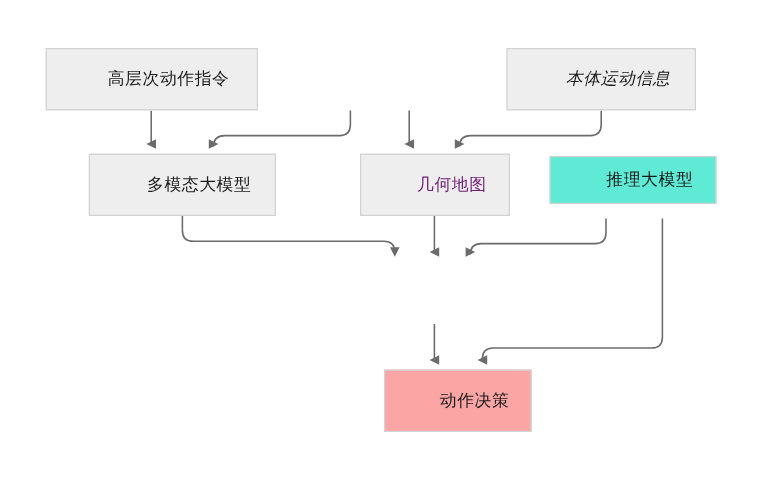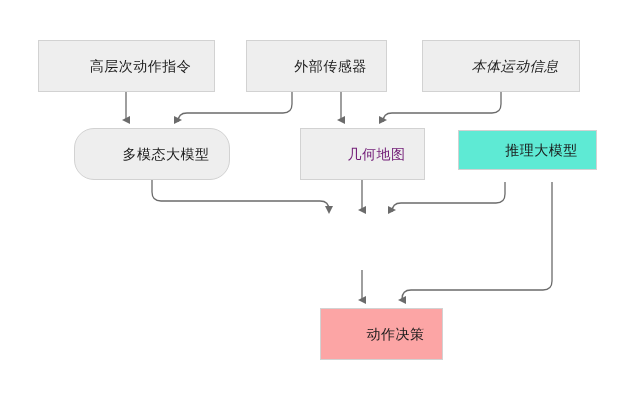--- a/index.html
+++ b/index.html
@@ -66,27 +66,24 @@
         <path d="M362,180 L362,210" fill="none" stroke="#6b6b6b" stroke-width="1.3" marker-end="url(#arrowhead)"></path>
         <path d="M505,182 L505,194 Q505,203 496,203 L401,203 Q392,203 392,212 L392,210" fill="none" stroke="#6b6b6b" stroke-width="1.3" marker-end="url(#arrowhead)"></path>
         <path d="M362,270 L362,300" fill="none" stroke="#6b6b6b" stroke-width="1.3" marker-end="url(#arrowhead)"></path>
         <path d="M552,182 L552,281 Q552,290 543,290 L411,290 Q402,290 402,299 L402,300" fill="none" stroke="#6b6b6b" stroke-width="1.3" marker-end="url(#arrowhead)"></path>
       </g>
   </svg>
 
   <div class="node" style="left: 38px; top: 40px; width: 177px; height: 52px; background: rgb(238, 238, 238); border-color: rgb(210, 210, 210); color: rgb(26, 26, 26);">
     <span class="node-label">高层次动作指令</span>
   </div>
-  <div class="node" style="left: 246px; top: 40px; width: 141px; height: 52px; background: rgb(238, 238, 238); border-color: rgb(210, 210, 210); color: rgb(26, 26, 26);">
-    <span class="node-label">外部传感器</span>
-  </div>
   <div class="node" style="left: 422px; top: 40px; width: 158px; height: 52px; background: rgb(238, 238, 238); border-color: rgb(210, 210, 210); color: rgb(26, 26, 26); font-style: italic;">
     <span class="node-label">本体运动信息</span>
   </div>
-  <div class="node" style="left: 74px; top: 128px; width: 156px; height: 52px; background: rgb(238, 238, 238); border-color: rgb(210, 210, 210); color: rgb(26, 26, 26); border-radius: 20px;">
+  <div class="node" style="left: 74px; top: 128px; width: 156px; height: 52px; background: rgb(238, 238, 238); border-color: rgb(210, 210, 210); color: rgb(26, 26, 26);">
     <span class="node-label">多模态大模型</span>
   </div>
   <div class="node" style="left: 300px; top: 128px; width: 125px; height: 52px; background: rgb(238, 238, 238); border-color: rgb(210, 210, 210); color: #701a75;">
     <span class="node-label">几何地图</span>
   </div>
   <div class="node" style="left: 458px; top: 130px; width: 139px; height: 40px; background: #5eead4; border-color: rgb(210, 210, 210); color: rgb(26, 26, 26);">
     <span class="node-label">推理大模型</span>
   </div>
   <div class="node" style="left: 320px; top: 308px; width: 123px; height: 52px; background: #fca5a5; border-color: rgb(210, 210, 210); color: rgb(26, 26, 26);">
     <span class="node-label">动作决策</span>

